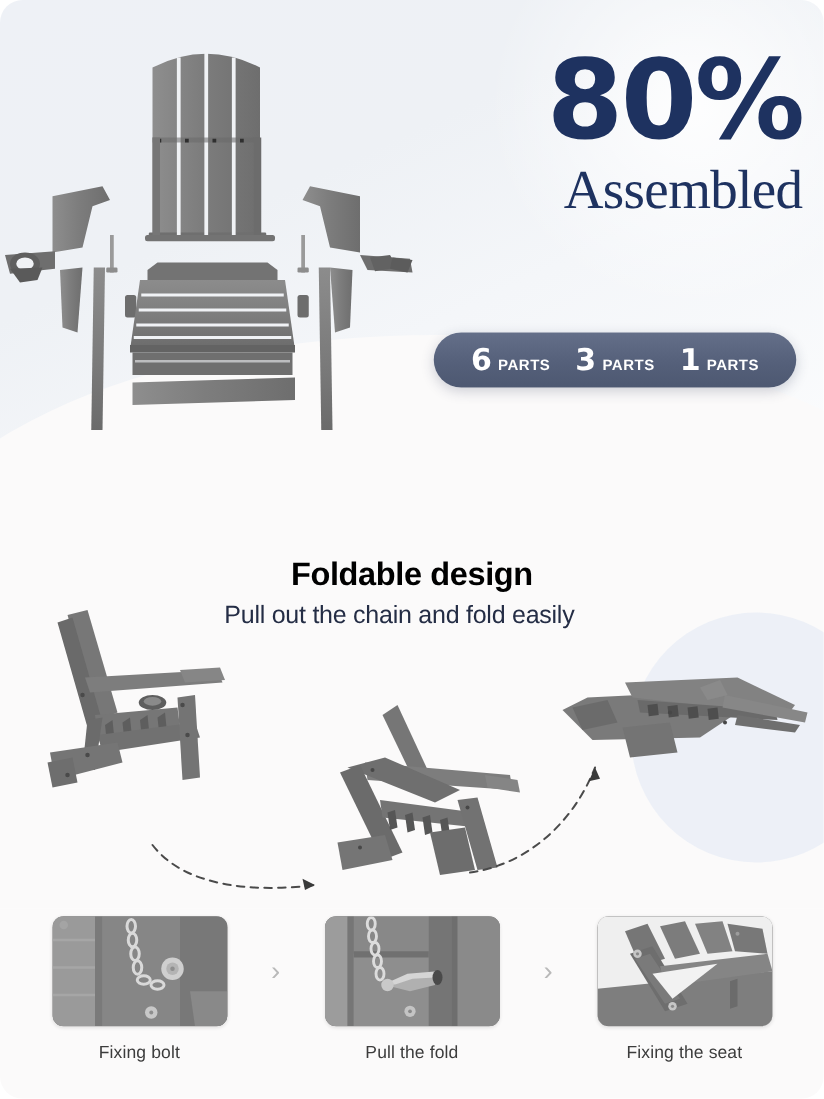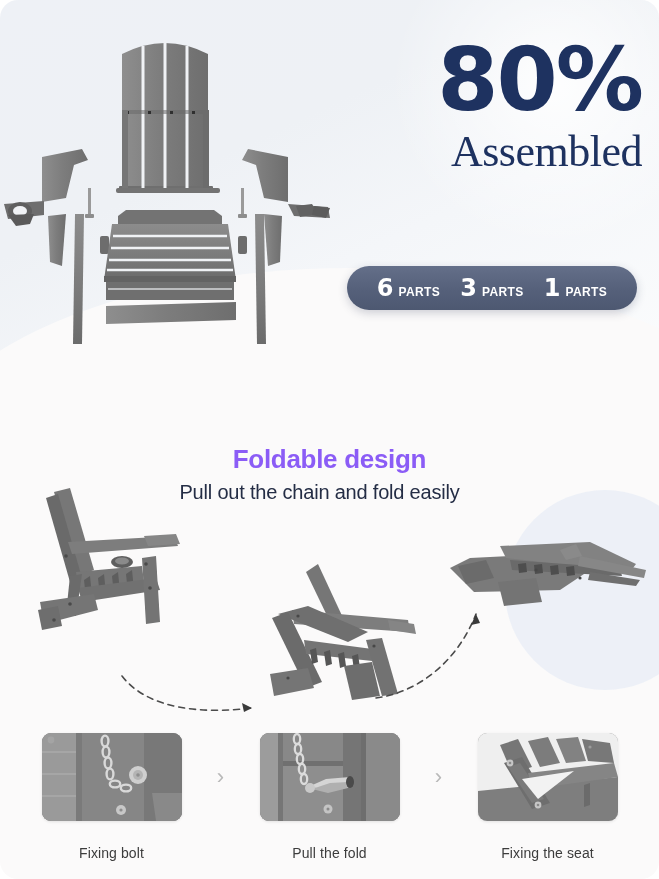--- a/index.html
+++ b/index.html
@@ -80,21 +80,21 @@
   }
   .mid-blob {
     position: absolute; right: -46px; top: 118px;
     width: 200px; height: 200px; border-radius: 50%;
     background: #e9eef6; opacity: 0.82;
   }
 
   .section-title {
     position: absolute; left: 0; top: 72px; width: 659px;
     text-align: center; font-size: 26px; font-weight: 700;
-    color: #8b5cf6; letter-spacing: -0.3px;
+    color: #000000; letter-spacing: -0.3px;
   }
   .section-sub {
     position: absolute; left: 0; top: 109px; width: 639px;
     text-align: center; font-size: 20px; font-weight: 400;
     color: #242d45; letter-spacing: -0.2px;
   }
 
   .fold-stage { position: absolute; }
   .stage-1 { left: 24px; top: 112px; width: 225px; height: 190px; }
   .stage-2 { left: 248px; top: 182px; width: 175px; height: 150px; }
@@ -115,21 +115,21 @@
     display: flex; align-items: flex-start; justify-content: center;
   }
   .thumb-cell { width: 172px; display: flex; flex-direction: column; align-items: center; }
   .thumb-frame {
     width: 140px; height: 88px; border-radius: 9px;
     overflow: hidden; background: #8a8a8a;
     box-shadow: 0 1px 3px rgba(0,0,0,0.10);
   }
   .thumb-frame svg { display: block; }
   .thumb-caption {
-    margin-top: 24px; font-size: 14px; color: #3c3c3c;
+    margin-top: 12px; font-size: 14px; color: #3c3c3c;
     letter-spacing: 0.1px; text-align: right;
   }
   .chev {
     width: 46px; height: 88px; display: flex;
     align-items: center; justify-content: center;
     font-size: 22px; color: #b9b9b9; font-weight: 300;
   }
 </style>
 </head>
 <body>

